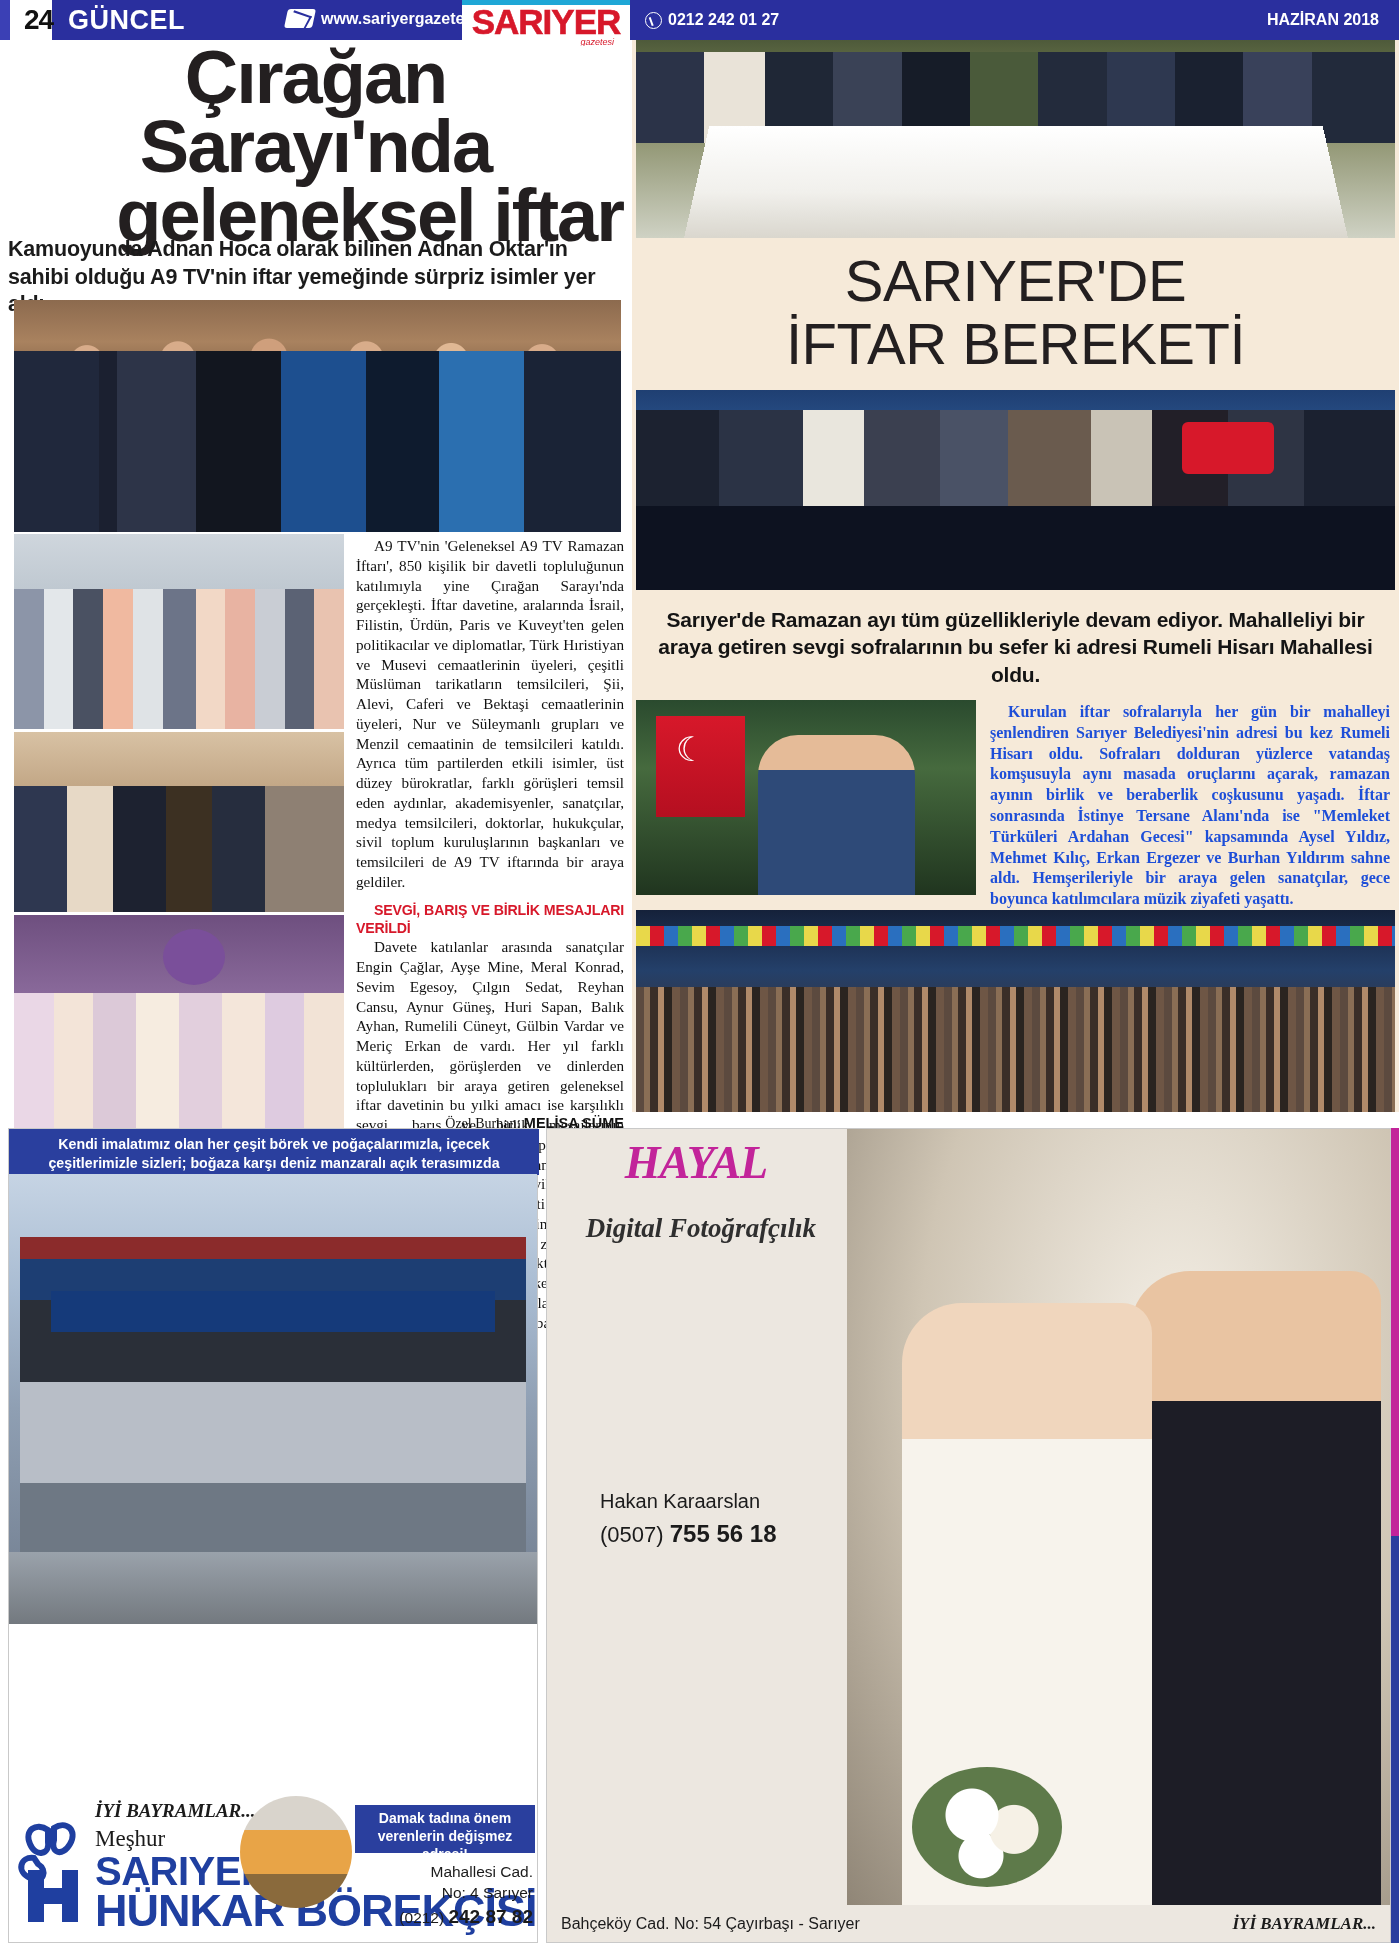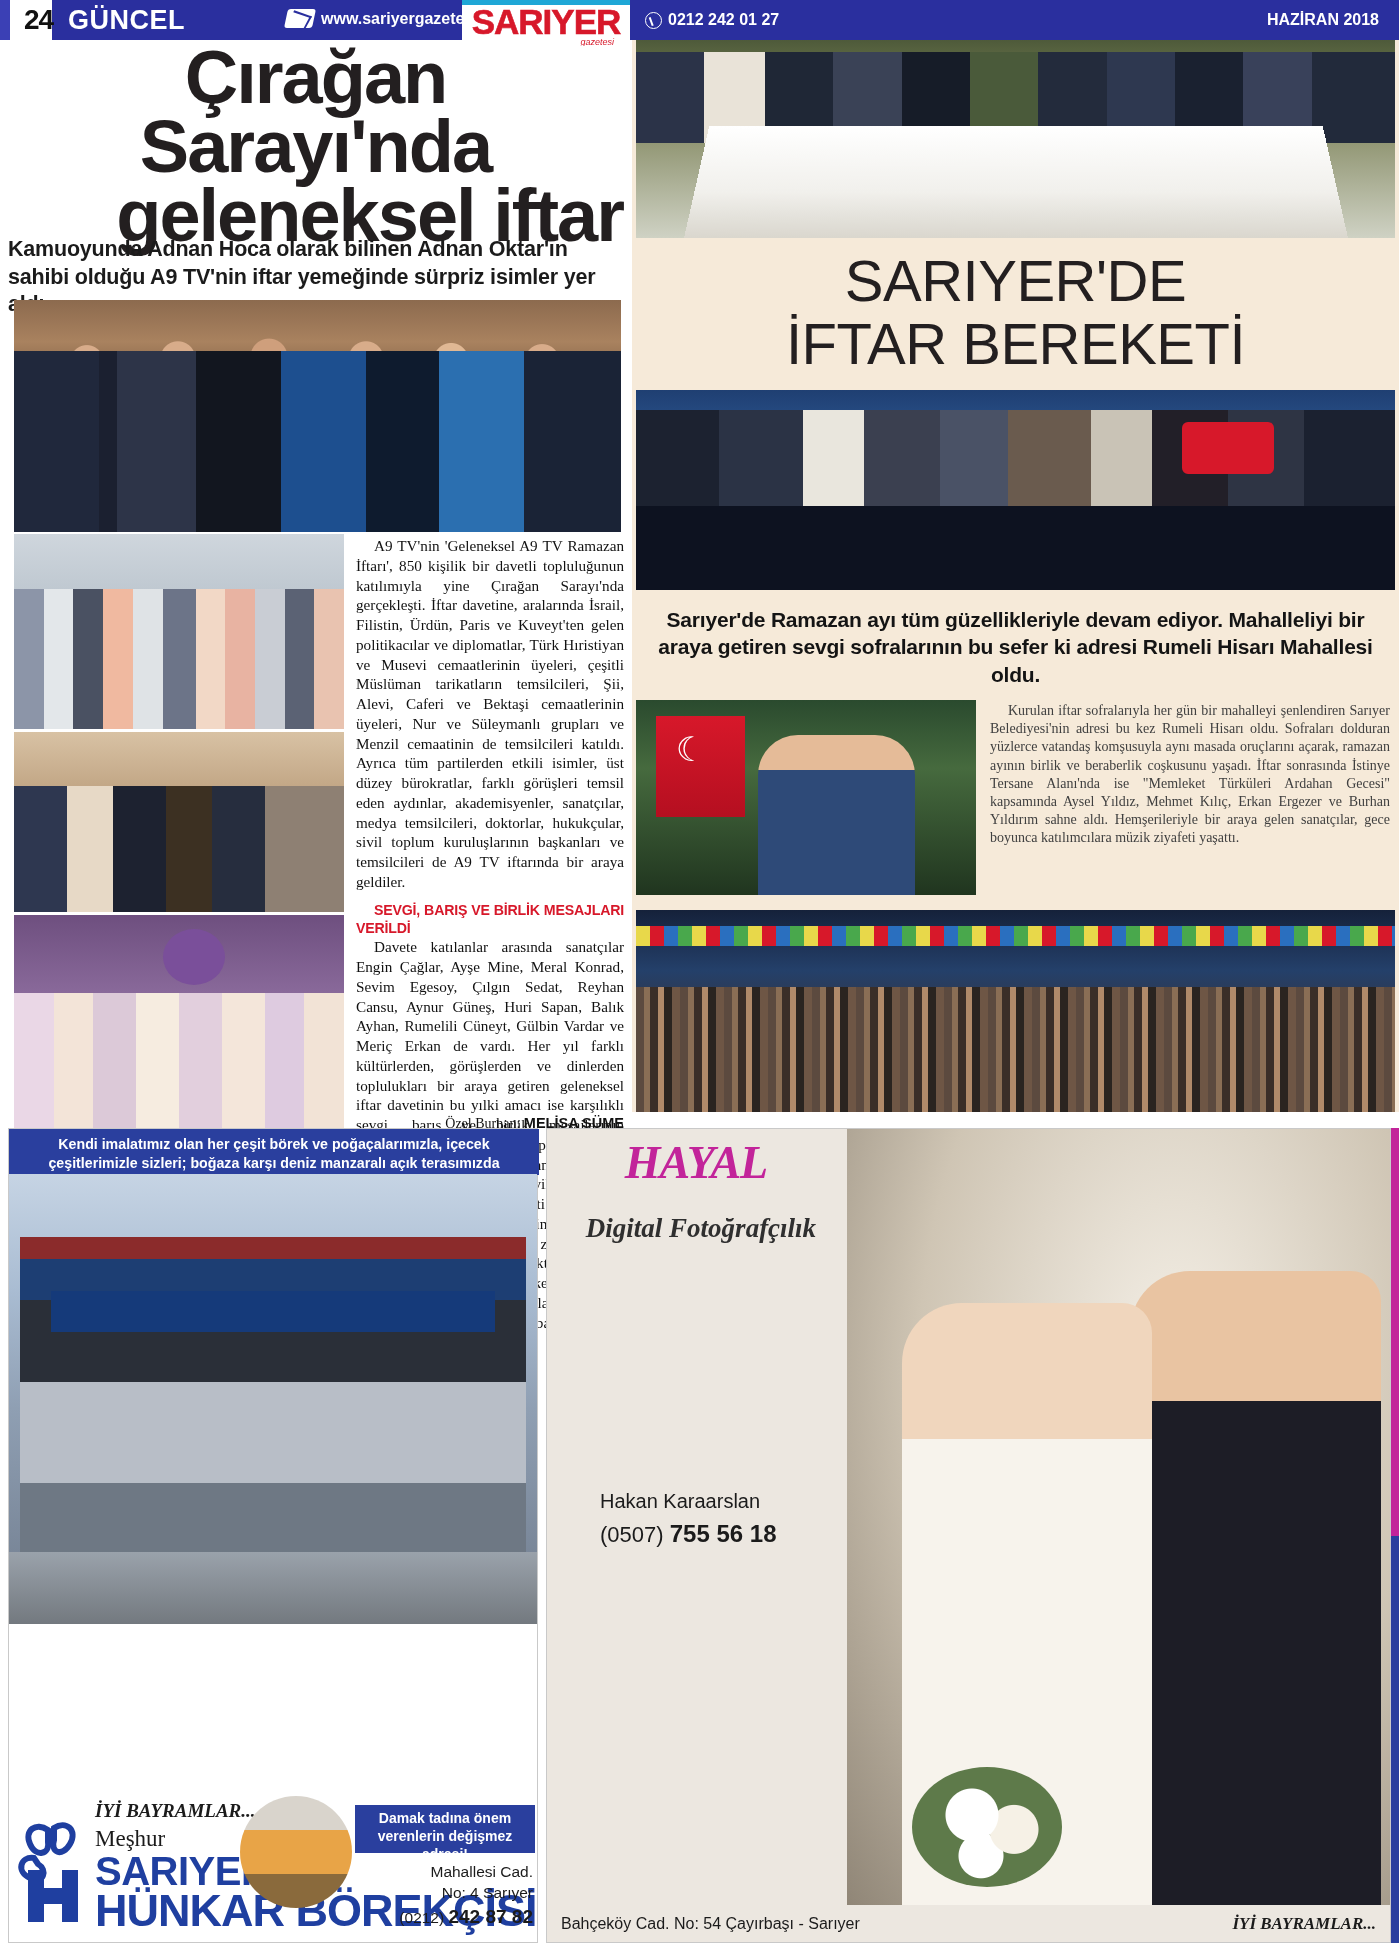--- a/index.html
+++ b/index.html
@@ -220,22 +220,22 @@
   #photo-r3 .flag { position:absolute; left:6%; top:8%; width:26%; height:52%;
     background: linear-gradient(180deg,#d7182a 0%,#b50f20 100%); }
   #photo-r3 .flag::after { content:"☾"; position:absolute; left:22%; top:16%;
     color:#fff; font-size:34px; line-height:1; }
   #photo-r3 .man { position:absolute; left:36%; top:18%; width:46%; height:82%;
     background: linear-gradient(180deg,#e5bb98 0 22%, #2e4a78 22% 100%);
     border-radius: 40px 40px 0 0; }
 
   .right-body {
     position: absolute; left: 990px; top: 702px; width: 400px;
-    font-family: "Liberation Serif", serif; font-size: 14px;
-    line-height: 1.30; text-align: justify; color: #404040;
+    font-family: "Liberation Serif", serif; font-size: 16px;
+    line-height: 1.30; text-align: justify; color: #1d4ed8; font-weight: bold;
   }
   .right-body p { text-indent: 18px; }
 
   #photo-r4 {
     left: 636px; top: 910px; width: 759px; height: 202px;
     background: linear-gradient(180deg,#15213a 0%,#24406a 30%,#3f2f2a 70%,#1a1410 100%);
   }
   #photo-r4 .crowd { position:absolute; left:0; bottom:0; width:100%; height:62%;
     background: repeating-linear-gradient(90deg,
       #5c4a3f 0 8px,#8a6e55 8px 14px,#3a2e28 14px 22px,#b08a6a 22px 28px,

